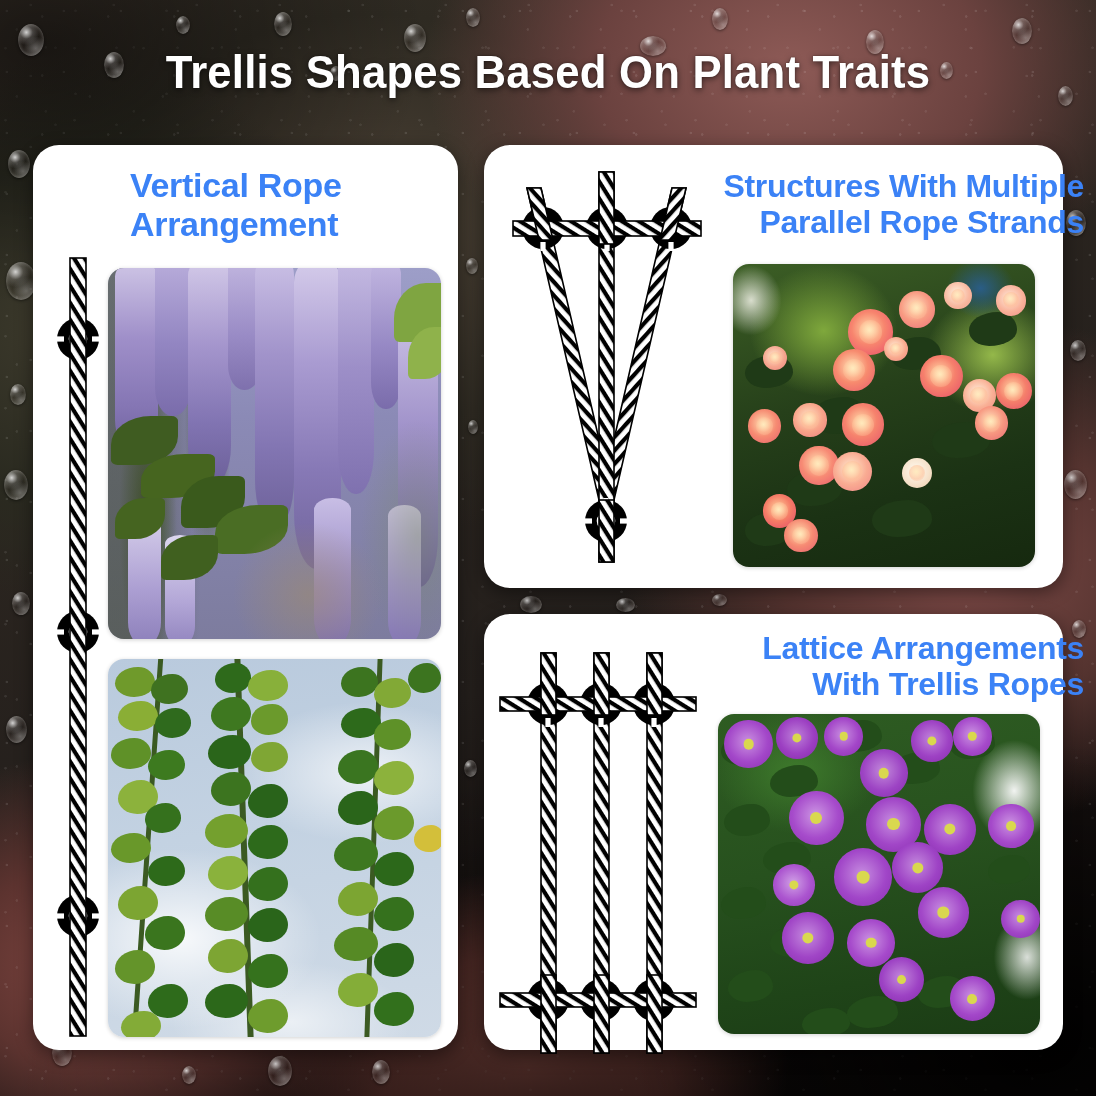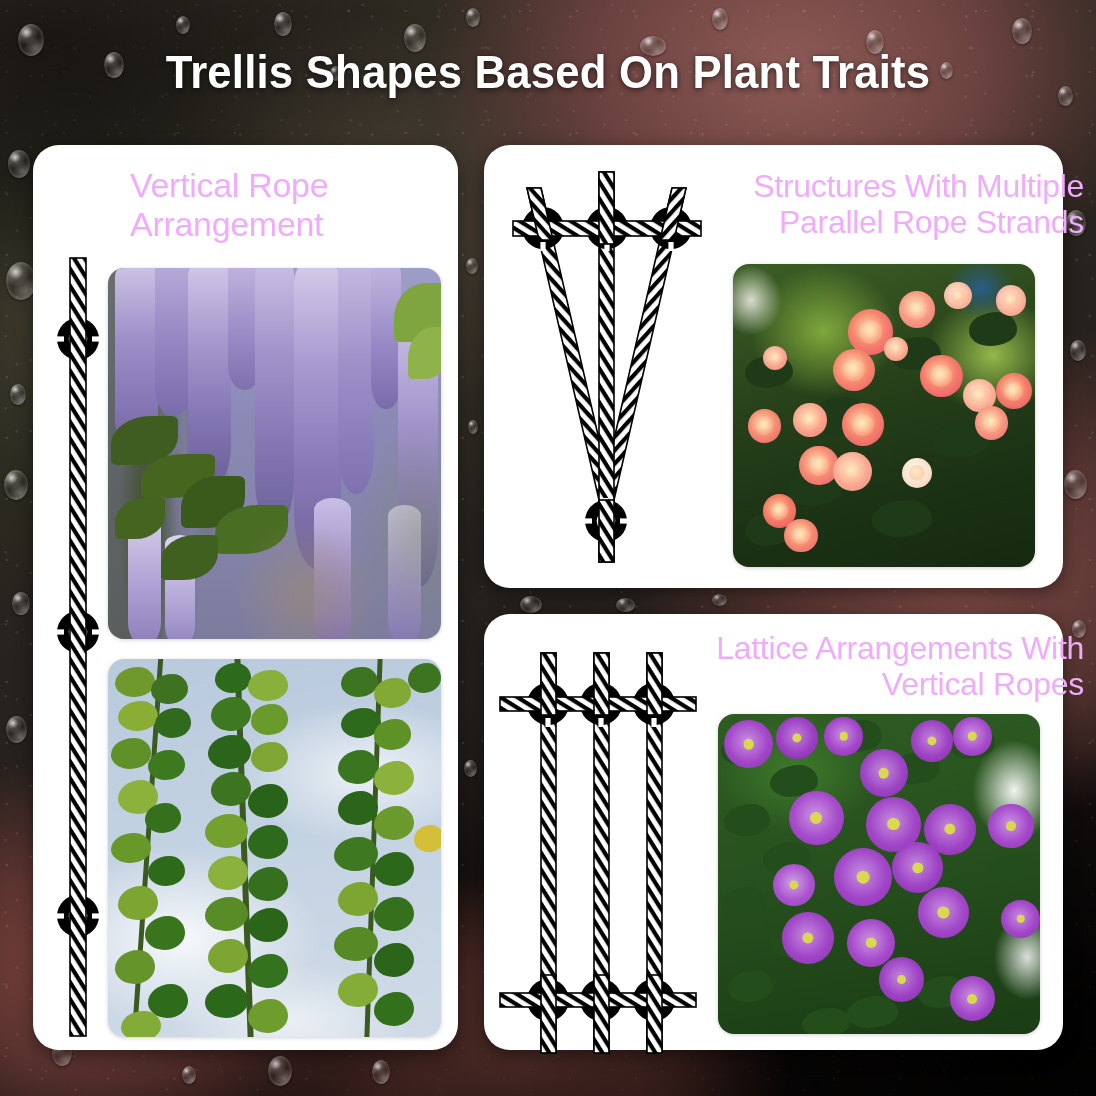--- a/index.html
+++ b/index.html
@@ -71,21 +71,21 @@
     box-shadow:0 5px 18px rgba(0,0,0,.45);
     overflow:hidden;
   }
   #card-vertical { left:33px;  top:145px; width:425px;  height:905px; }
   #card-multi    { left:484px; top:145px; width:579px;  height:443px; }
   #card-lattice  { left:484px; top:614px; width:579px;  height:436px; }
 
   .card-heading {
     position:absolute;
     font-family:"Liberation Sans", sans-serif;
-    font-weight:400; color:#f0abfc; line-height:1.14;
+    font-weight:700; color:#3b82f6; line-height:1.14;
     letter-spacing:-.3px;
   }
   #heading-vertical { left:130px; top:166px; width:300px; font-size:34px; }
   #heading-multi    { left:null; }
   #heading-multi    { right:12px; top:168px; width:370px; font-size:32px; text-align:right; }
   #heading-lattice  { right:12px; top:630px; width:392px; font-size:32px; text-align:right; }
 
   
   .photo { position:absolute; border-radius:16px; overflow:hidden; box-shadow:0 1px 4px rgba(0,0,0,.18); }
   #photo-wisteria { left:108px; top:268px; width:333px; height:371px; }
@@ -397,21 +397,21 @@
     <polygon points="672,188 686,188 674,240 660,240" fill="url(#ropeD2)" stroke="#000" stroke-width="1.6"></polygon>
     <rect x="599" y="172" width="15" height="72" fill="url(#ropeV)" stroke="#000" stroke-width="1.6"></rect>
 
     <use href="#knot" x="606" y="521"></use>
     <rect x="599" y="500" width="15" height="62" fill="url(#ropeV)" stroke="#000" stroke-width="1.6"></rect>
   </svg>
 </div>
 
 <div class="card" id="card-lattice"></div>
 
-<div class="card-heading" id="heading-lattice">Lattice Arrangements With Vertical Ropes</div>
+<div class="card-heading" id="heading-lattice">Lattice Arrangements With Trellis Ropes</div>
 
 <div class="photo" id="photo-clematis">
   <div class="ph-clematis">
     <div class="cleaf" style="left:1%;  top:6%;  width:14%; height:10%;"></div>
     <div class="cleaf" style="left:16%; top:16%; width:15%; height:10%;"></div>
     <div class="cleaf" style="left:2%;  top:28%; width:14%; height:10%;"></div>
     <div class="cleaf" style="left:14%; top:40%; width:15%; height:10%;"></div>
     <div class="cleaf" style="left:1%;  top:54%; width:14%; height:10%;"></div>
     <div class="cleaf" style="left:16%; top:66%; width:15%; height:10%;"></div>
     <div class="cleaf" style="left:3%;  top:80%; width:14%; height:10%;"></div>

